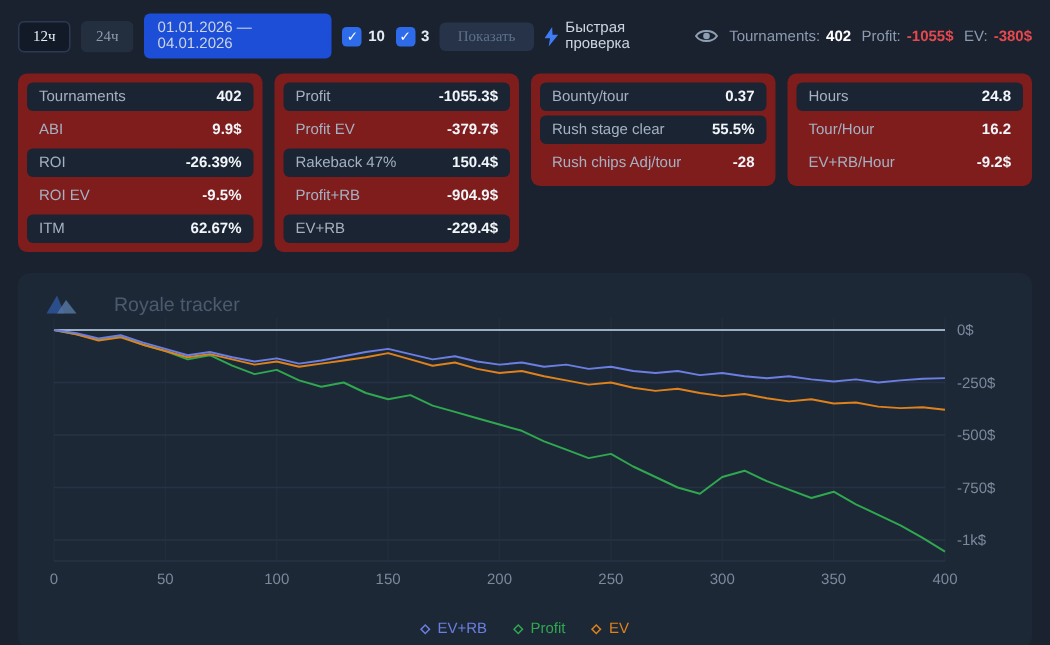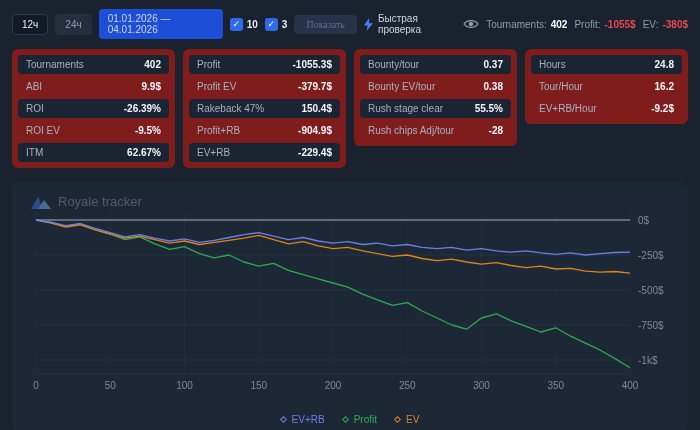--- a/index.html
+++ b/index.html
@@ -6,21 +6,21 @@
   body {
     margin: 0; width: 700px; height: 430px; overflow: hidden;
     background: #1a2230; color: #dfe6ee;
     font-family: "Liberation Sans", "DejaVu Sans", sans-serif;
   }
   
   .topbar { display: flex; align-items: center; gap: 7px; padding: 9px 12px 5px; }
   .tbtn {
     font-size: 10px; padding: 4px 9px; border-radius: 4px; cursor: pointer;
     border: 1px solid #2b3a50; background: #121a27; color: #e6ecf4;
-    font-family: Liberation Sans, sans-serif;
+    font-family: Liberation Serif, serif;
   }
   .tbtn.secondary { background: #232e3f; color: #8d9aac; border-color: transparent; }
   .datebox { font-size: 10px; padding: 4px 9px; background: #1d4ed8; border-radius: 4px; color: #ccd5e0; cursor: pointer; }
   .checkgroup { display: flex; align-items: center; gap: 4px; cursor: pointer; }
   .checkbox {
     width: 13px; height: 13px; background: #2e6bea; border-radius: 3px;
     display: flex; align-items: center; justify-content: center;
     color: #fff; font-size: 9px; line-height: 1;
   }
   .checklabel { font-size: 10px; color: #e6ecf4; font-weight: 700; }
@@ -36,21 +36,21 @@
   .mvalue.red { color: #e5484d; }
   
   .cards { display: grid; grid-template-columns: repeat(4, 1fr); gap: 8px; padding: 5px 12px 0; align-items: start; }
   .card { background: #7f1d1d; border-radius: 6px; padding: 6px; display: flex; flex-direction: column; gap: 3px; }
   .stat-row { display: flex; justify-content: space-between; align-items: center; padding: 4px 8px; border-radius: 4px; font-size: 10px; gap: 4px; }
   .stat-row.alt { background: #1a2432; }
   .stat-label { color: #a5b1c2; white-space: nowrap; }
   .stat-value { color: #f2f5f9; font-weight: 700; white-space: nowrap; }
   
   .chart-panel { position: relative; margin: 14px 12px 0; height: 250px; background: #1d2836; border-radius: 8px; }
-  .watermark { position: absolute; top: 12px; left: 18px; display: flex; gap: 6px; font-size: 13px; color: #72839a; opacity: .55; }
+  .watermark { position: absolute; top: 12px; left: 18px; display: flex; align-items: center; gap: 24px; font-size: 13px; color: #72839a; opacity: .55; }
   .chart-svg { position: absolute; top: 20px; left: 10px; }
   .chart-svg text { font-family: "Liberation Sans", "DejaVu Sans", sans-serif; font-size: 10px; fill: #7b899c; }
   .legend { position: absolute; bottom: 7px; left: 0; right: 0; display: flex; justify-content: center; gap: 18px; font-size: 10px; }
   .legend-item { display: flex; align-items: center; gap: 6px; cursor: pointer; }
   .legend-marker { width: 5px; height: 5px; transform: rotate(45deg); border: 1.5px solid; display: inline-block; }
 </style>
 </head>
 <body>
 
 <div class="topbar">
@@ -143,24 +143,20 @@
       </div>
       <div class="stat-row alt">
         <span class="stat-label">EV+RB</span>
         <span class="stat-value">-229.4$</span>
       </div>
     </div>
     <div class="card">
       <div class="stat-row alt">
         <span class="stat-label">Bounty/tour</span>
         <span class="stat-value">0.37</span>
-      </div>
-      <div class="stat-row">
-        <span class="stat-label">Bounty EV/tour</span>
-        <span class="stat-value">0.38</span>
       </div>
       <div class="stat-row alt">
         <span class="stat-label">Rush stage clear</span>
         <span class="stat-value">55.5%</span>
       </div>
       <div class="stat-row">
         <span class="stat-label">Rush chips Adj/tour</span>
         <span class="stat-value">-28</span>
       </div>
     </div>

